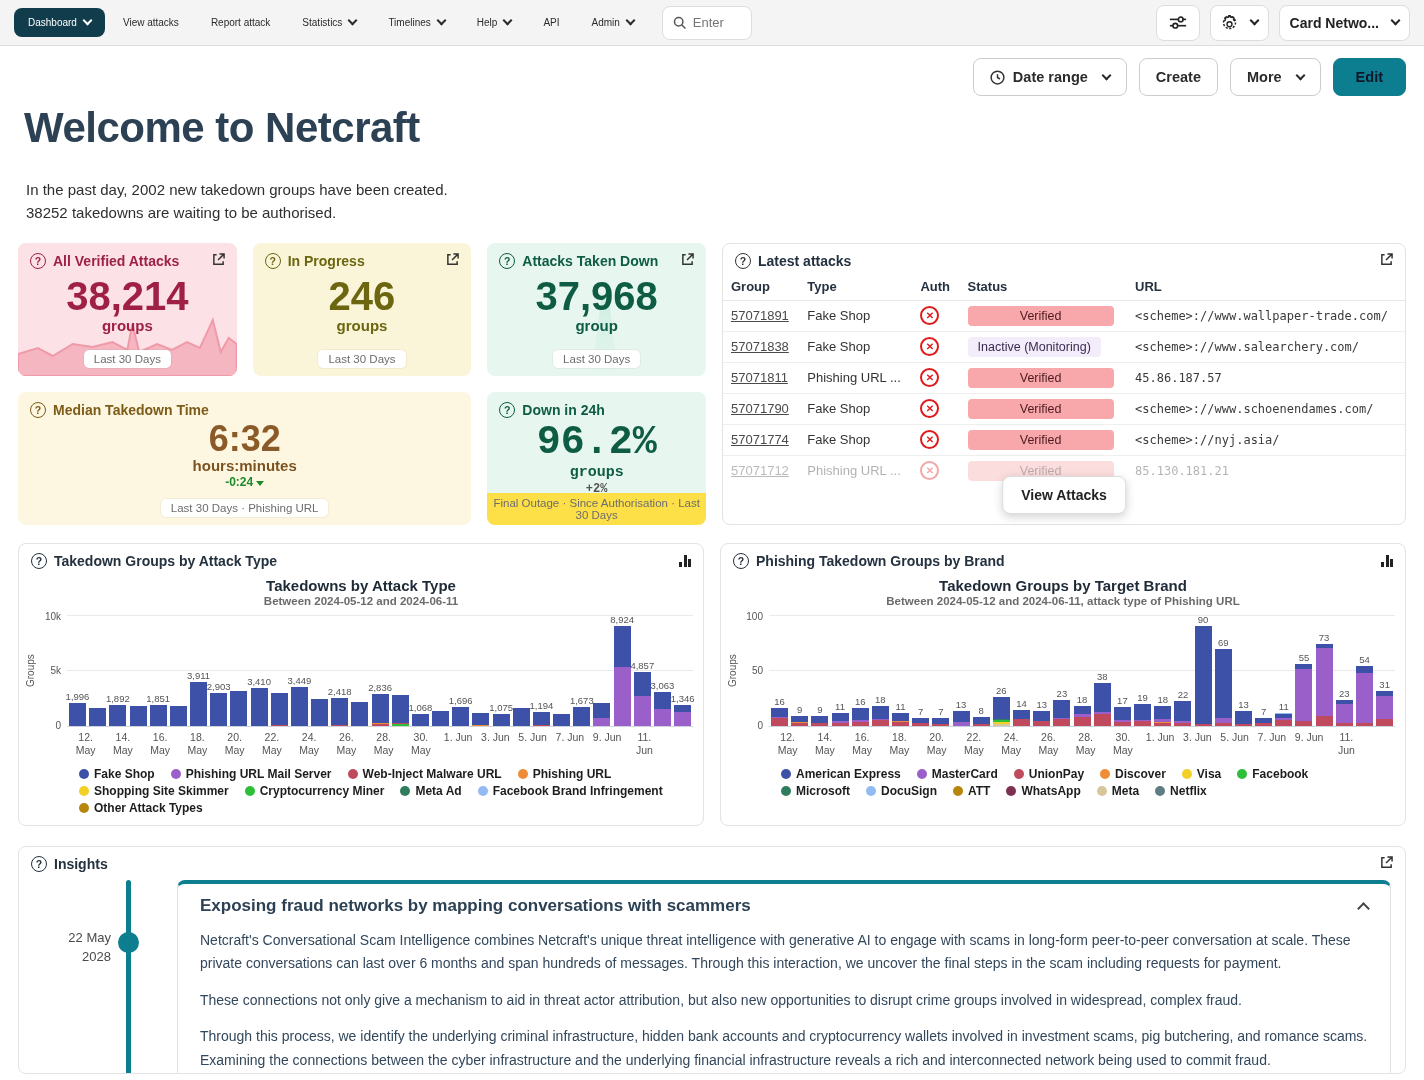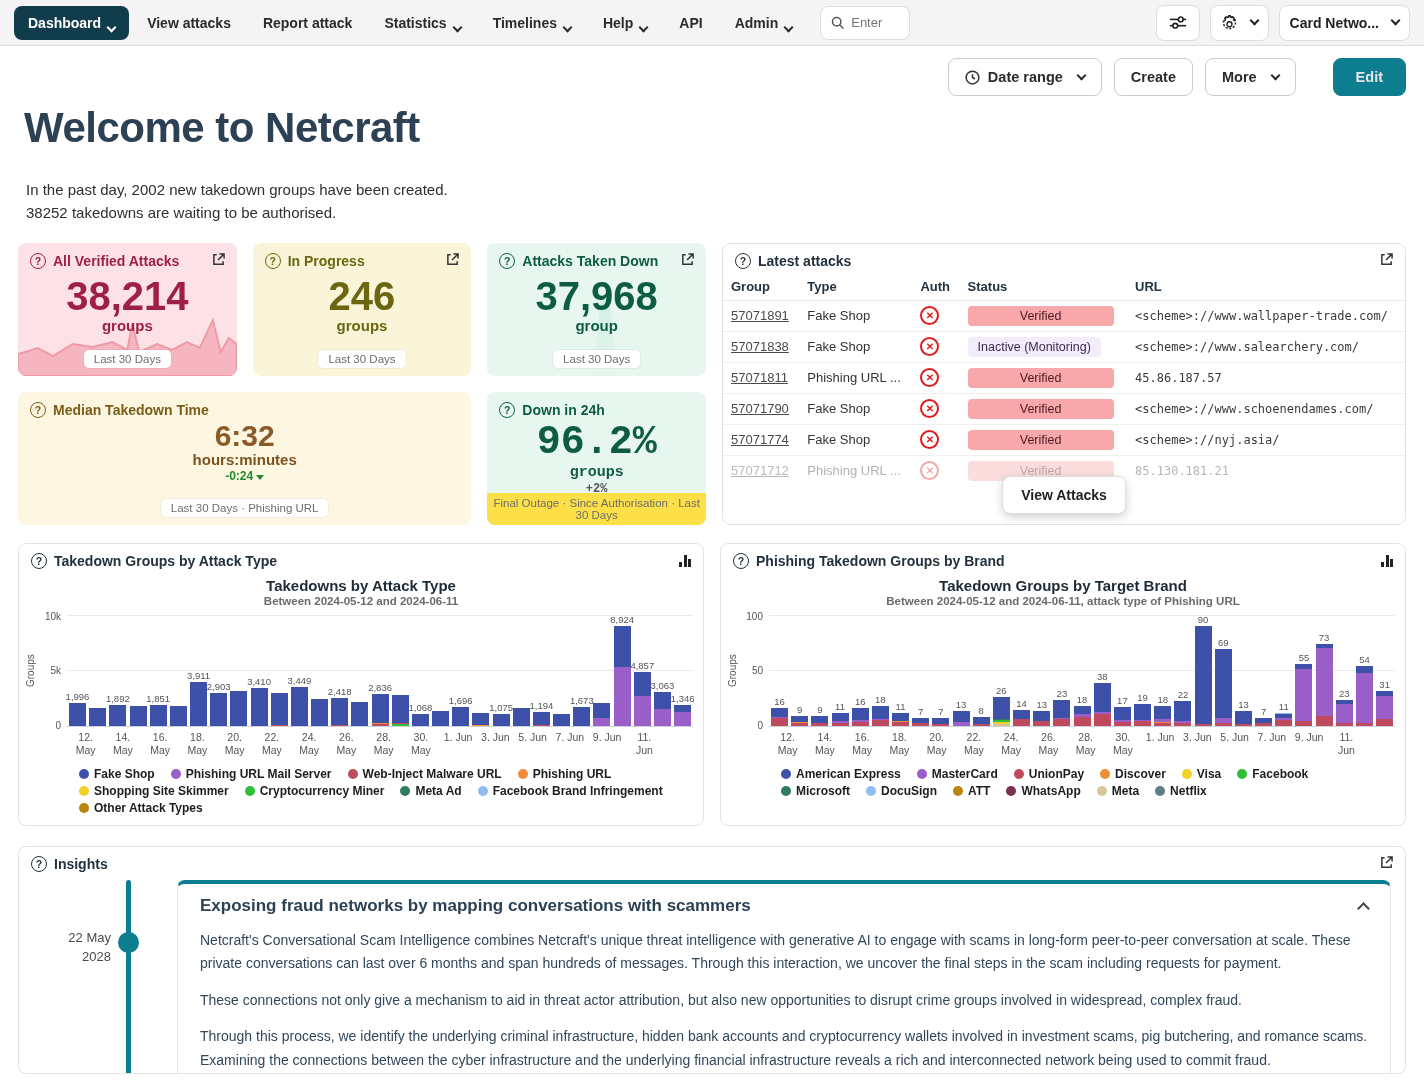--- a/index.html
+++ b/index.html
@@ -2,40 +2,40 @@
 <html><head>
 <meta charset="utf-8">
 <style>
   * { margin:0; padding:0; box-sizing:border-box; }
   html,body { width:1424px; height:1080px; overflow:hidden; background:#fff;
     font-family:"Liberation Sans", sans-serif; color:#2d4154; }
 
   
   .nav { height:46px; background:#f4f4f4; border-bottom:1px solid #dcdcdc;
     display:flex; align-items:center; padding:0 14px; gap:4px; }
-  .nav-item { font-size:14px; font-weight:700; color:#2b2b2b; padding:8px 14px;
-    display:flex; align-items:flex-end; cursor:pointer; white-space:nowrap; }
+  .nav-item { font-size:10px; font-weight:400; color:#2b2b2b; padding:8px 14px;
+    display:flex; align-items:center; cursor:pointer; white-space:nowrap; }
   .nav-item.active { background:#113c4c; color:#fff; border-radius:8px; padding:9px 14px; }
   .chev { width:7px; height:7px; border-right:2px solid currentColor; border-bottom:2px solid currentColor;
     transform:rotate(45deg); display:inline-block; margin-left:7px; margin-top:-4px; }
   .search-box { background:#fff; border:1px solid #ddd; border-radius:8px; height:34px;
     display:flex; align-items:center; padding:0 10px; margin-left:10px; gap:6px; }
   .search-box input { border:none; outline:none; width:48px; font-size:13px; color:#333;
     font-family:"Liberation Sans", sans-serif; background:transparent; }
   .nav-right { margin-left:auto; display:flex; gap:10px; align-items:center; }
   .icon-btn { background:#fff; border:1px solid #ddd; border-radius:8px; height:36px; min-width:44px;
     display:flex; align-items:center; justify-content:center; gap:6px; padding:0 10px;
     font-size:14px; font-weight:700; color:#222; cursor:pointer; }
 
   
   .content { padding:12px 18px 16px 18px; }
   .toolbar { display:flex; justify-content:flex-end; gap:12px; }
   .tb-btn { background:#fff; border:1px solid #ccc; border-radius:8px; height:38px;
     display:flex; align-items:center; gap:8px; padding:0 16px; font-size:14.5px; font-weight:700; color:#2b2b2b; cursor:pointer; }
-  .tb-btn.primary { background:#0d7e8f; border-color:#0d7e8f; color:#e5e5e5; padding:0 22px;margin-left:25px; }
+  .tb-btn.primary { background:#0d7e8f; border-color:#0d7e8f; color:#0f172a; padding:0 22px; }
   h1 { font-size:42px; font-weight:800; color:#2d4154; margin:8px 0 26px 6px; letter-spacing:-.5px; }
   .intro { font-size:15px; color:#2f2f2f; line-height:1.55; margin-left:8px; margin-bottom:18px; }
 
   
   .top-row { display:grid; grid-template-columns:688px 1fr; gap:16px; align-items:start; }
   .cards-grid { display:grid; grid-template-columns:repeat(3,1fr); gap:16px; }
   .charts-row { display:grid; grid-template-columns:1fr 1fr; gap:16px; margin-top:18px; }
 
   
   .card { border-radius:8px; padding:10px 12px; position:relative; height:133px; overflow:hidden; }
@@ -52,21 +52,21 @@
     border-right:4px solid transparent; border-top:5px solid #1d8b2c; margin-left:3px; }
   .card-foot { position:absolute; left:0; right:0; bottom:8px; text-align:center; z-index:2; }
   .pill { background:#fff; border-radius:5px; padding:3px 10px; font-size:11.5px; color:#6d6d6d; display:inline-block;
     box-shadow:0 0 0 1px rgba(0,0,0,.04); }
   .foot-band { position:absolute; left:0; right:0; bottom:0; background:#fde047; text-align:center;
     font-size:11.5px; color:#6d6d6d; padding:4px 0; z-index:2; }
   .c-pink { background:#fce2e6; color:#9e2045; }
   .c-yellow { background:#faf5d8; color:#6b660f; }
   .c-mint { background:#e7f7ef; color:#0f5c45; }
   .c-cream { background:#fdf7e1; color:#7c5c18; }
-  .c-cream .card-value { color:#8a5a28; font-size:30px; } .c-cream .card-unit { color:#7c5220; }
+  .c-cream .card-value { color:#8a5a28; font-size:36px; } .c-cream .card-unit { color:#7c5220; }
   .spark { position:absolute; left:0; right:0; bottom:0; z-index:1; }
   .mint-spike { position:absolute; left:48%; bottom:0; width:26px; height:78px; z-index:1;
     background:linear-gradient(to top,#bfe8da,#e7f7ef); clip-path:polygon(35% 100%,65% 100%,100% 0,0 0); opacity:.6; transform:rotate(180deg);}
 
   
   .panel { border:1px solid #e3e3e3; border-radius:8px; background:#fff; }
   .panel-head { display:flex; align-items:center; gap:7px; padding:9px 12px 6px 12px;
     font-size:14px; font-weight:700; color:#24313f; }
 
   

